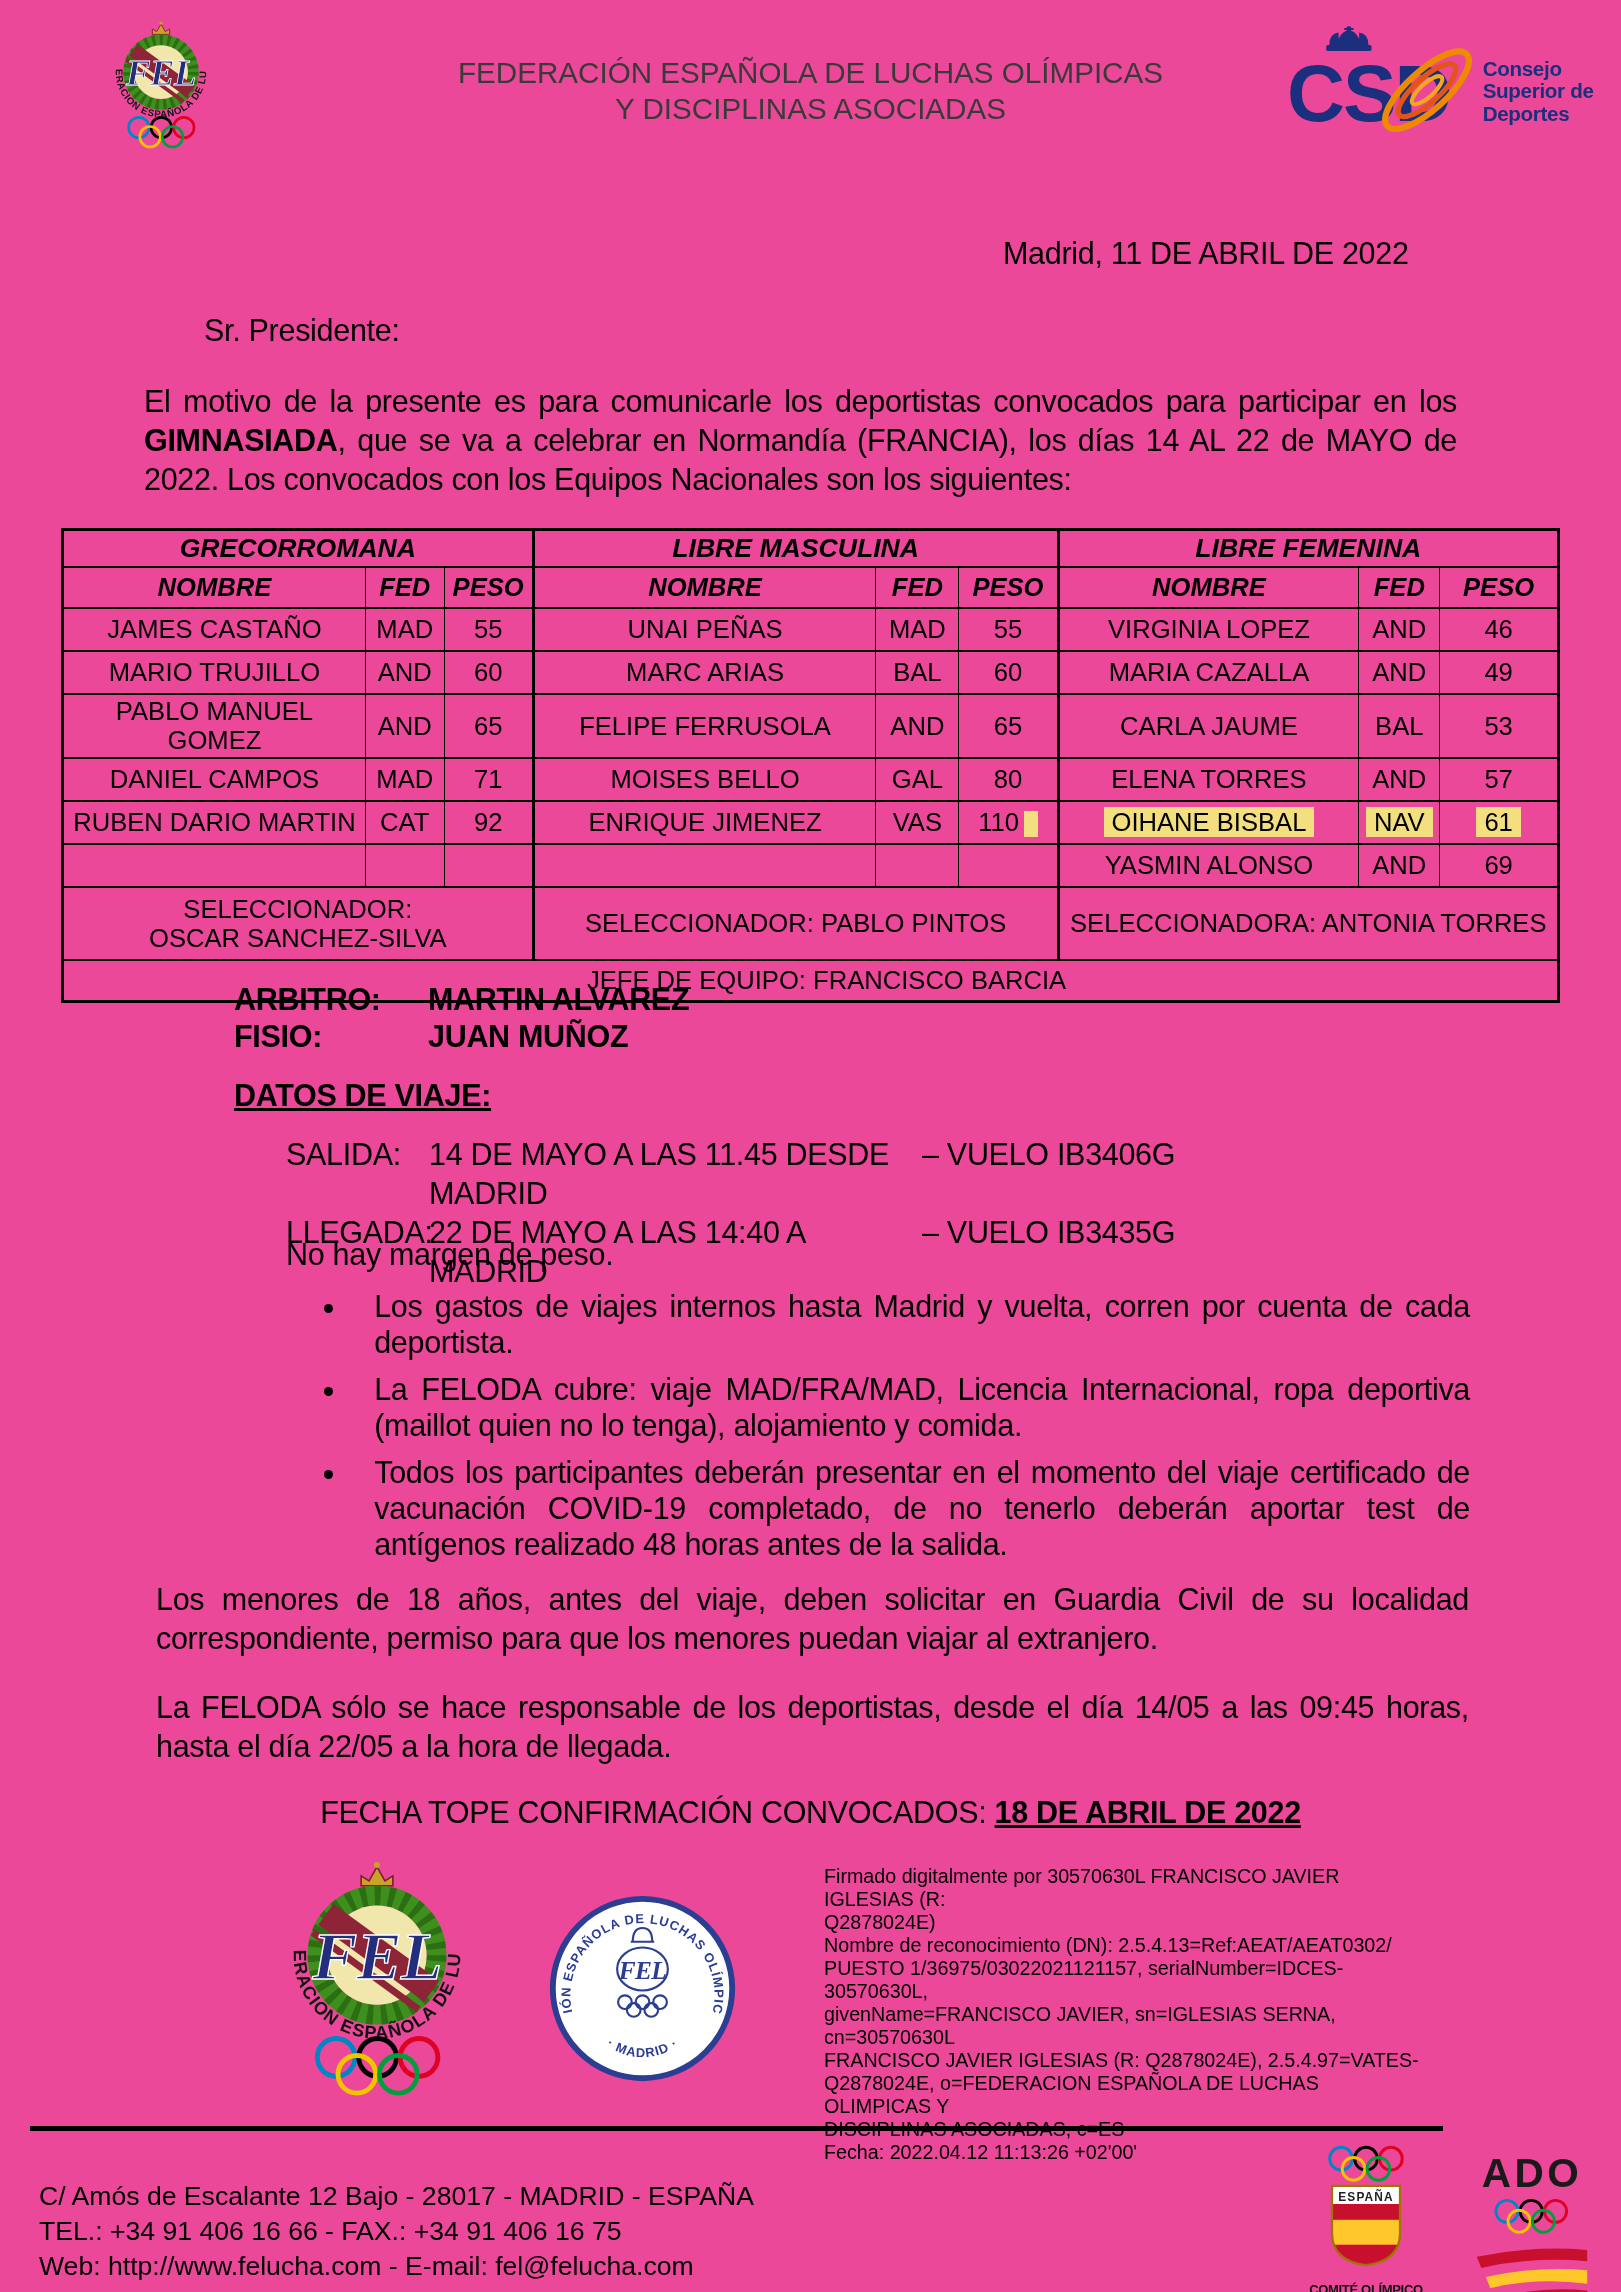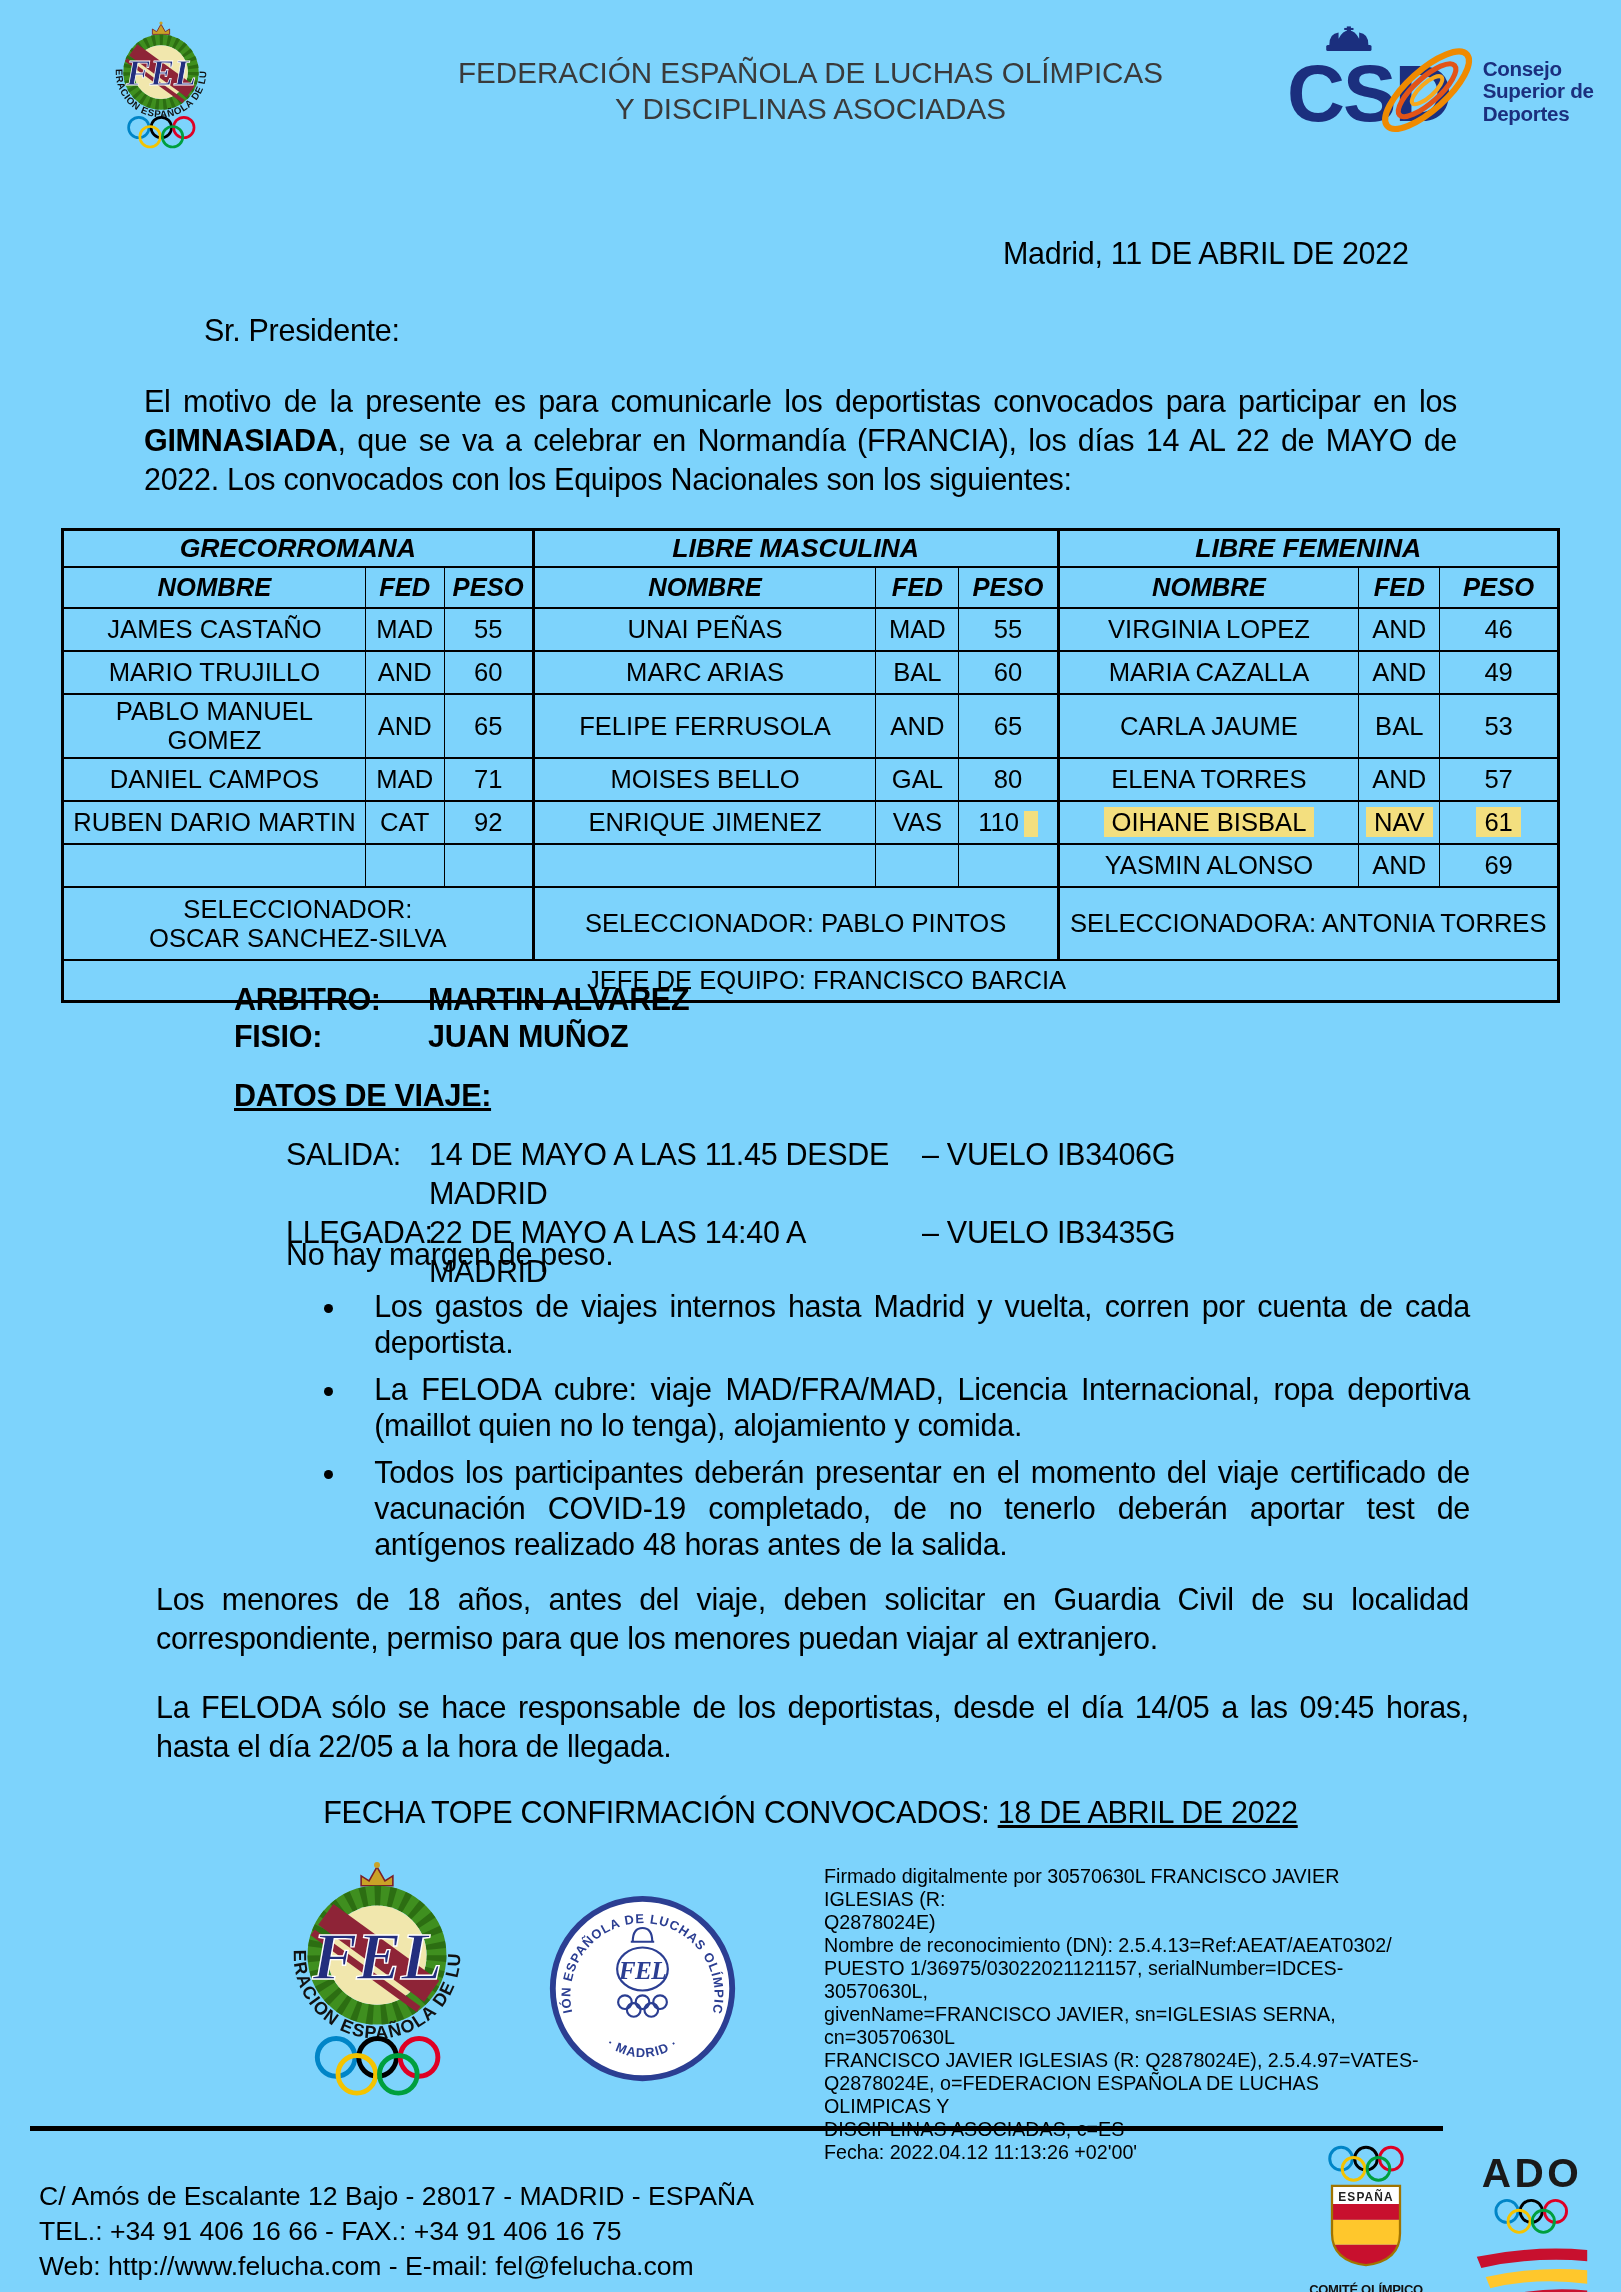--- a/index.html
+++ b/index.html
@@ -3,21 +3,21 @@
 <meta charset="utf-8">
 <style>
   :root{
     --hl:#f3df7f; --csd_blue:#1b2f7e; --csd_orange:#ef8a00; --fel_green:#3f8f1f;
     --stamp_blue:#2b3e92; --ring_blue:#0085C7; --ring_yellow:#F4C300; --ring_black:#000;
     --ring_green:#009F3D; --ring_red:#DF0024; --coe_red:#C8102E; --coe_yellow:#FFC72C;
   }
   *{box-sizing:border-box; margin:0; padding:0;}
   html,body{background:#888;}
   .page{
-    position:relative; width:1621px; height:2292px; background:#7dd3fc; overflow:hidden;
+    position:relative; width:1621px; height:2292px; background:#ec4899; overflow:hidden;
     font-family:"Liberation Sans","DejaVu Sans",sans-serif; color:#000; letter-spacing:-0.3px;
   }
   
   .fel-logo{position:absolute; left:91px; top:19.7px; width:140px; height:130px;}
   .page-title{position:absolute; left:0; top:55px; width:1621px; text-align:center;
     font-size:29.6px; line-height:36px; color:#3a3a3a; letter-spacing:0;}
   .csd-logo{position:absolute; left:1283px; top:25.6px; width:319px; height:114px;}
   
   .date-line{position:absolute; left:1003px; top:236px; font-size:30.5px;}
   .salutation{position:absolute; left:156px; top:313px; font-size:30.5px;margin-left:48px;}
@@ -51,21 +51,21 @@
   .travel-note{position:absolute; left:286px; top:1237px; font-size:30.5px;}
   
   .bullets{position:absolute; left:325px; top:1288px; width:1145px;}
   .bullets ul{margin:0; padding-left:23.6px; list-style:disc outside;}
   .bullets li{padding-left:25.6px; margin-bottom:10.8px; font-size:30.5px; line-height:36px; text-align:justify;}
   .para-minors{position:absolute; left:156px; top:1580px; width:1313px; font-size:30.5px;
     line-height:39px; text-align:justify;}
   .para-feloda{position:absolute; left:156px; top:1688px; width:1313px; font-size:30.5px;
     line-height:39px; text-align:justify;}
   .deadline{position:absolute; left:0; top:1795px; width:1621px; text-align:center; font-size:30.5px;}
-  .deadline-date{font-weight:normal; text-decoration:underline;}
+  .deadline-date{font-weight:bold; text-decoration:underline;}
   
   .fel-seal{position:absolute; left:248px; top:1860px; width:258px; height:238px;}
   .stamp{position:absolute; left:545px; top:1891px; width:195px; height:195px;}
   .sig-text{position:absolute; left:824px; top:1865px; width:595px; font-size:19.7px;
     line-height:23px; white-space:pre-line; letter-spacing:0;}
   
   .footer-rule{position:absolute; left:29.6px; top:2126px; width:1413px; height:4.9px; background:#000;}
   .footer-text{position:absolute; left:39px; top:2179px; font-size:26.6px; line-height:35px; letter-spacing:0;}
   .coe-logo{position:absolute; left:1298px; top:2145px; width:136px; height:152px;}
   .ado-logo{position:absolute; left:1470px; top:2153px; width:124px; height:169px;}

